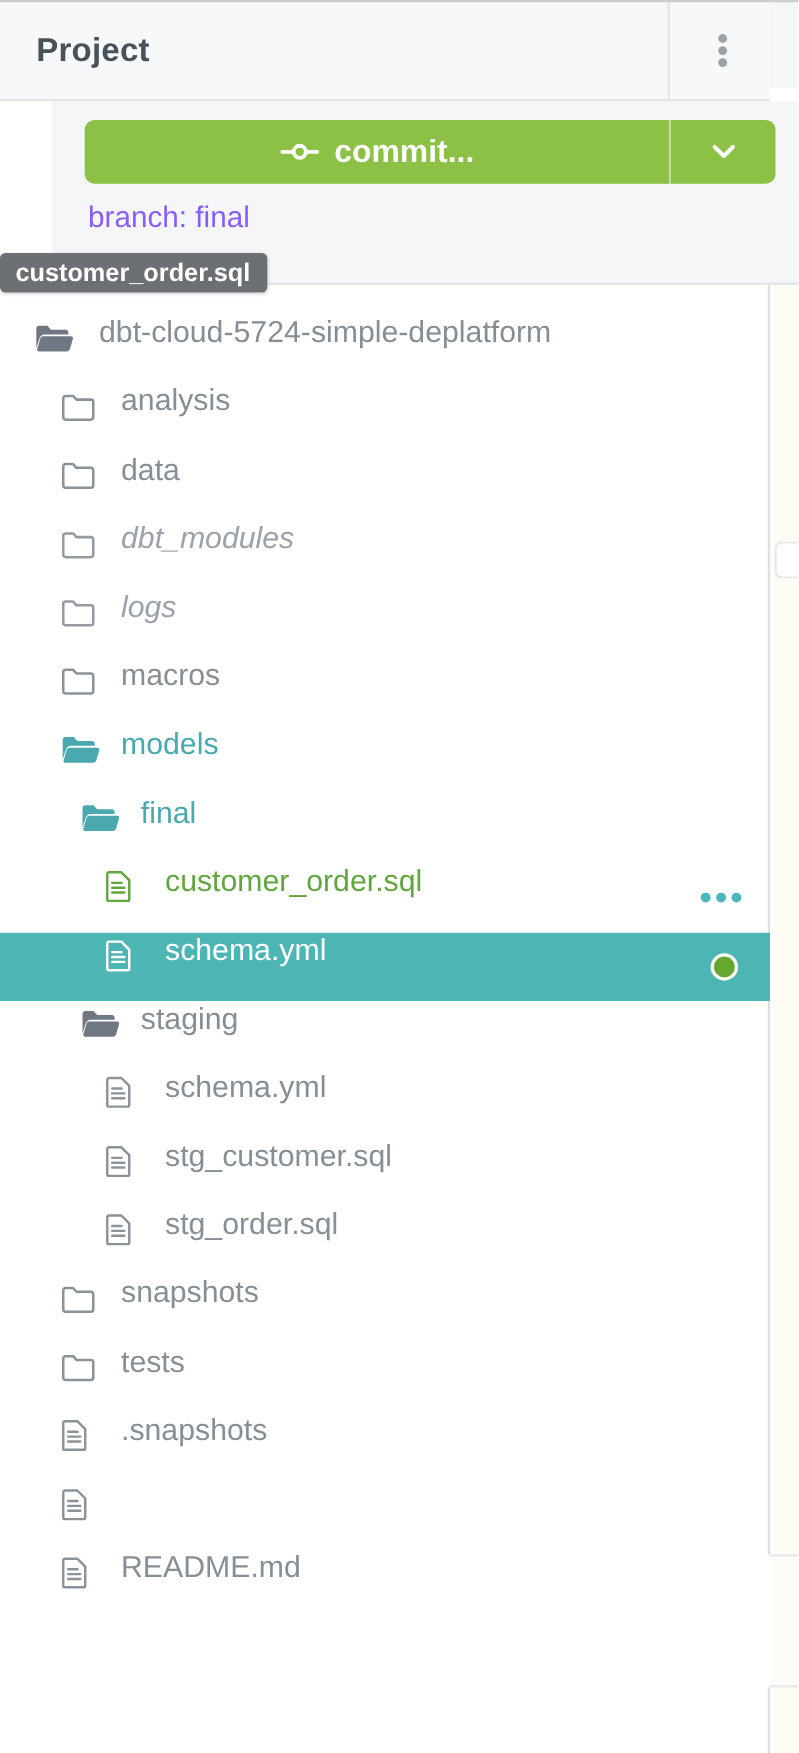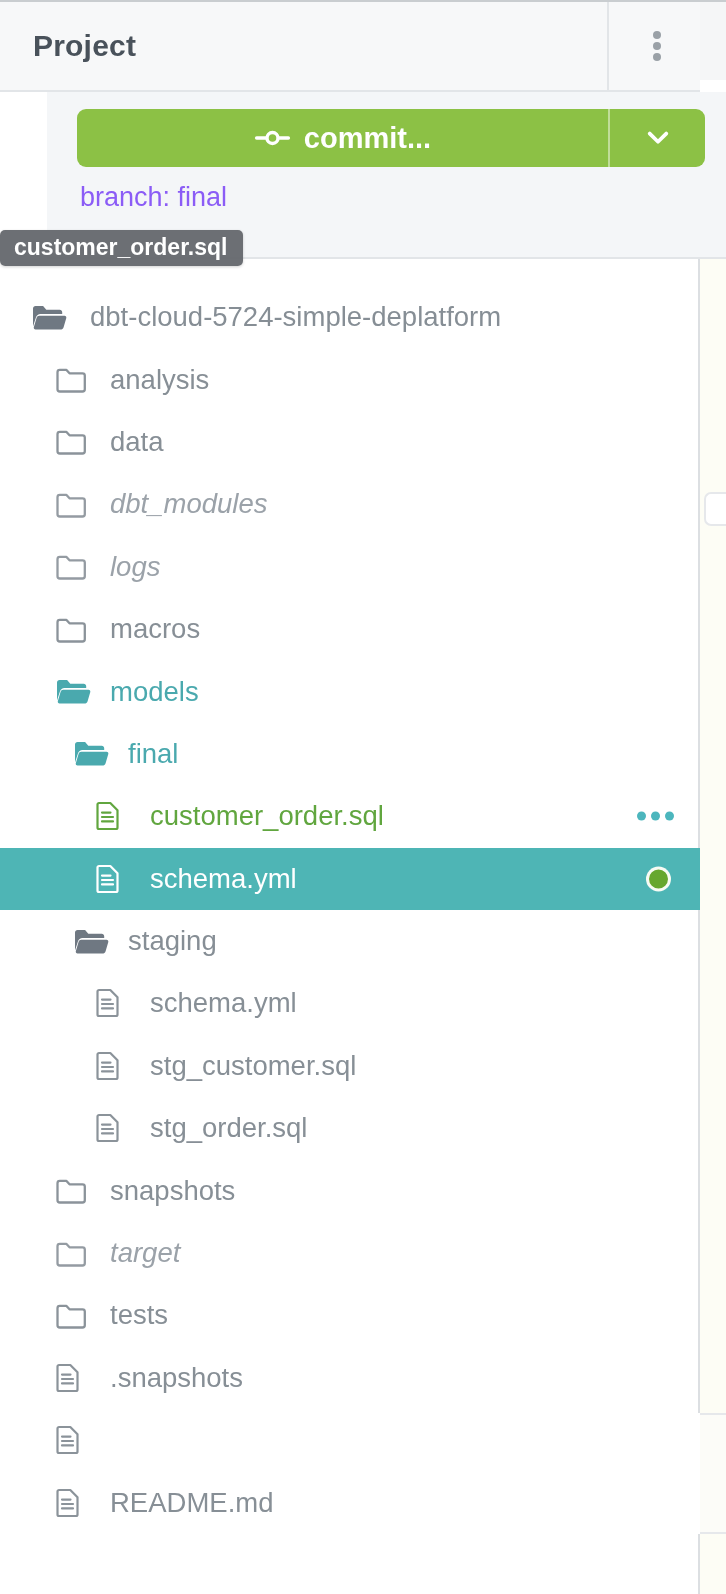--- a/index.html
+++ b/index.html
@@ -47,21 +47,21 @@
   
   .file-tooltip{
     position:absolute;left:0;top:230px;z-index:8;background:rgba(99,102,107,.94);color:#fff;
     font-size:23px;font-weight:700;line-height:23px;padding:6px 16px 7px 14px;border-radius:5px;
     box-shadow:0 1px 3px rgba(0,0,0,.18);white-space:nowrap;
   }
 
   
   .tree{position:absolute;top:261px;left:0;width:700px;padding-top:25px;z-index:1;}
   .row{
-    position:relative;height:62.4px;display:flex;align-items:center;
+    position:relative;height:62.4px;display:flex;
     box-sizing:border-box;cursor:pointer;white-space:nowrap;
   }
   .row .icon{
     width:40px;height:42px;flex:0 0 40px;margin-right:16px;
     display:flex;align-items:center;justify-content:flex-start;color:#8b939a;
   }
   .row .lbl{font-size:27.5px;color:#878f96;}
   .lvl0{padding-left:30px;}
   .lvl0 .icon{margin-right:20px;}
   .lvl1{padding-left:54px;}
@@ -275,28 +275,20 @@
     <span class="lbl">stg_order.sql</span>
   </div>
       <div class="row lvl1 v-default">
     <span class="icon">
           <svg width="34" height="29" viewBox="0 0 34 29" fill="none" stroke="currentColor" stroke-width="2.3" stroke-linejoin="round">
             <path d="M3.5 24.2 V7.2 c0-1.3 1-2.3 2.3-2.3 h6.7 l3 3.4 h13 c1.3 0 2.3 1 2.3 2.3 v13.6 c0 1.3-1 2.3-2.3 2.3 H5.8 c-1.3 0-2.3-1-2.3-2.3 z"></path>
           </svg>
         </span>
     <span class="lbl">snapshots</span>
   </div>
-      <div class="row lvl1 v-muted-italic">
-    <span class="icon">
-          <svg width="34" height="29" viewBox="0 0 34 29" fill="none" stroke="currentColor" stroke-width="2.3" stroke-linejoin="round">
-            <path d="M3.5 24.2 V7.2 c0-1.3 1-2.3 2.3-2.3 h6.7 l3 3.4 h13 c1.3 0 2.3 1 2.3 2.3 v13.6 c0 1.3-1 2.3-2.3 2.3 H5.8 c-1.3 0-2.3-1-2.3-2.3 z"></path>
-          </svg>
-        </span>
-    <span class="lbl">target</span>
-  </div>
       <div class="row lvl1 v-default">
     <span class="icon">
           <svg width="34" height="29" viewBox="0 0 34 29" fill="none" stroke="currentColor" stroke-width="2.3" stroke-linejoin="round">
             <path d="M3.5 24.2 V7.2 c0-1.3 1-2.3 2.3-2.3 h6.7 l3 3.4 h13 c1.3 0 2.3 1 2.3 2.3 v13.6 c0 1.3-1 2.3-2.3 2.3 H5.8 c-1.3 0-2.3-1-2.3-2.3 z"></path>
           </svg>
         </span>
     <span class="lbl">tests</span>
   </div>
       <div class="row lvl1 v-default">
     <span class="icon">

